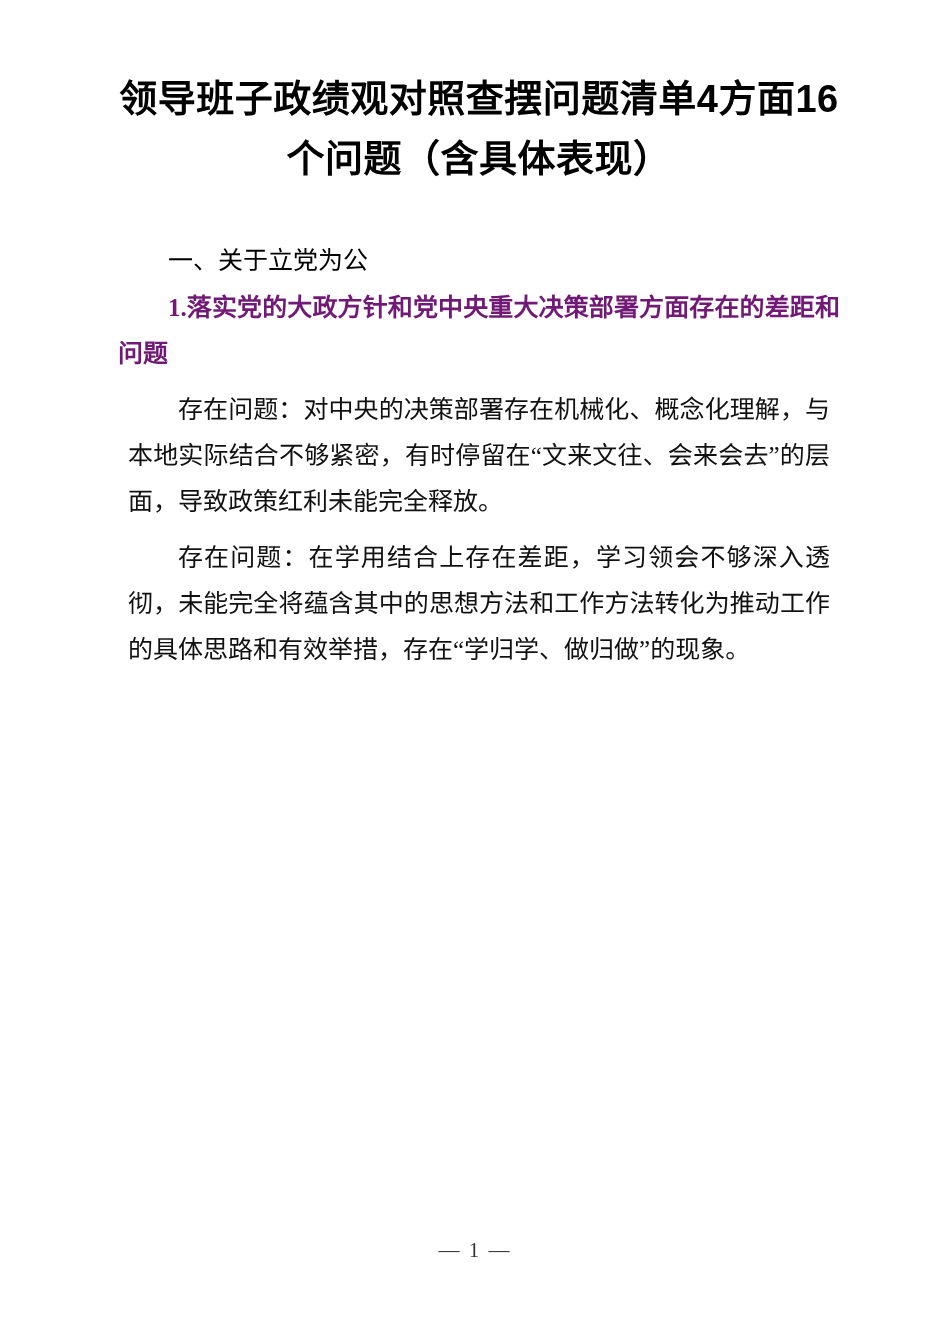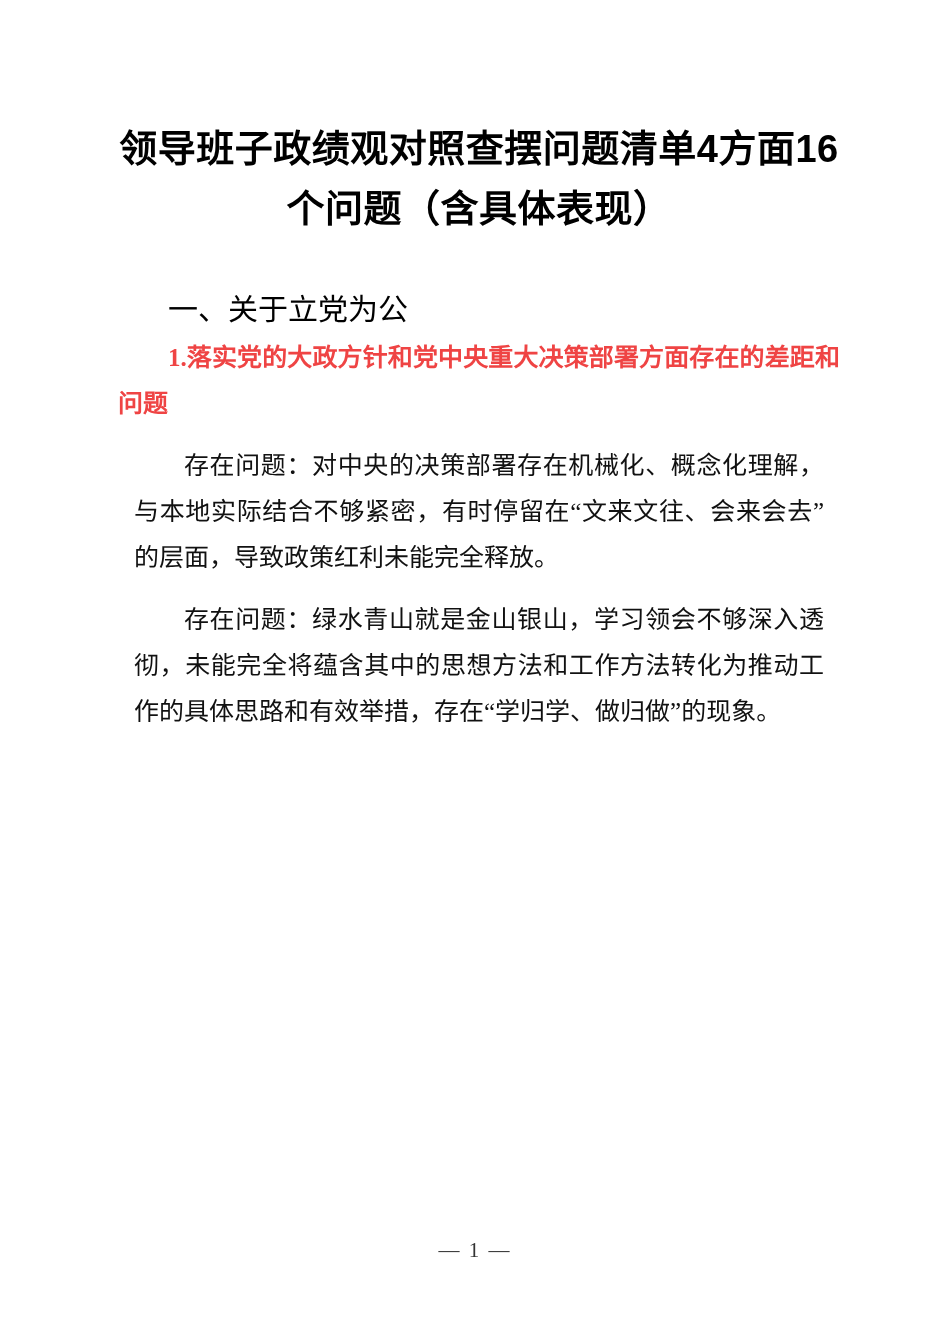--- a/index.html
+++ b/index.html
@@ -28,61 +28,61 @@
   .content {
     position: absolute;
     left: 118px;
     top: 0;
     width: 722px;
   }
 
   
   .doc-title {
     margin: 0;
-    padding-top: 119px;
+    padding-top: 69px;
     font-family: "Liberation Sans", "DejaVu Sans", sans-serif;
     font-weight: bold;
     font-size: 38px;
     line-height: 60px;
     text-align: center;
     letter-spacing: 0.5px;
     color: #000000;
     word-break: break-all;
   }
 
   
   .section-heading {
     margin: 0;
     padding-top: 48px;
-    font-family: Liberation Serif, serif;
+    font-family: Liberation Sans, sans-serif;
     font-weight: normal;
-    font-size: 30px;
+    font-size: 25px;
     line-height: 46px;
     text-indent: 50px;
     color: #000000;
   }
 
   
   .sub-heading {
     margin: 0;
     padding-top: 2px;
     font-family: "Liberation Serif", "DejaVu Serif", serif;
     font-weight: bold;
     font-size: 25px;
     line-height: 46px;
     text-indent: 50px;
     text-align: justify;
     text-justify: inter-ideograph;
-    color: #ef4444;
+    color: #701a75;
     word-break: break-all;
   }
 
   
   .body-par {
-    margin: 16px;
+    margin: 10px;
     font-family: "Liberation Serif", "DejaVu Serif", serif;
     font-weight: normal;
     font-size: 25px;
     line-height: 46px;
     text-indent: 50px;
     text-align: justify;
     text-justify: inter-ideograph;
     color: #111111;
     word-break: break-all;
   }
@@ -111,20 +111,20 @@
     <h1 class="doc-title">领导班子政绩观对照查摆问题清单4方面16个问题（含具体表现）</h1>
 
     <p class="section-heading">一、关于立党为公</p>
 
     <p class="sub-heading">1.落实党的大政方针和党中央重大决策部署方面存在的差距和问题</p>
 
     <p class="body-par">存在问题：对中央的决策部署存在机械化、概念化理解，与本地实际结合不够紧密，有时停留在“文来文往、会来会去”的层面，导致政策红利未能完全释放。</p>
 
 
 
-    <p class="body-par">存在问题：绿水青山就是金山银山，学习领会不够深入透彻，未能完全将蕴含其中的思想方法和工作方法转化为推动工作的具体思路和有效举措，存在“学归学、做归做”的现象。</p>
+    <p class="body-par">存在问题：在学用结合上存在差距，学习领会不够深入透彻，未能完全将蕴含其中的思想方法和工作方法转化为推动工作的具体思路和有效举措，存在“学归学、做归做”的现象。</p>
 
 
   </div>
 
   <div class="page-footer">— 1 —</div>
 
 </div>
 
 </body></html>

